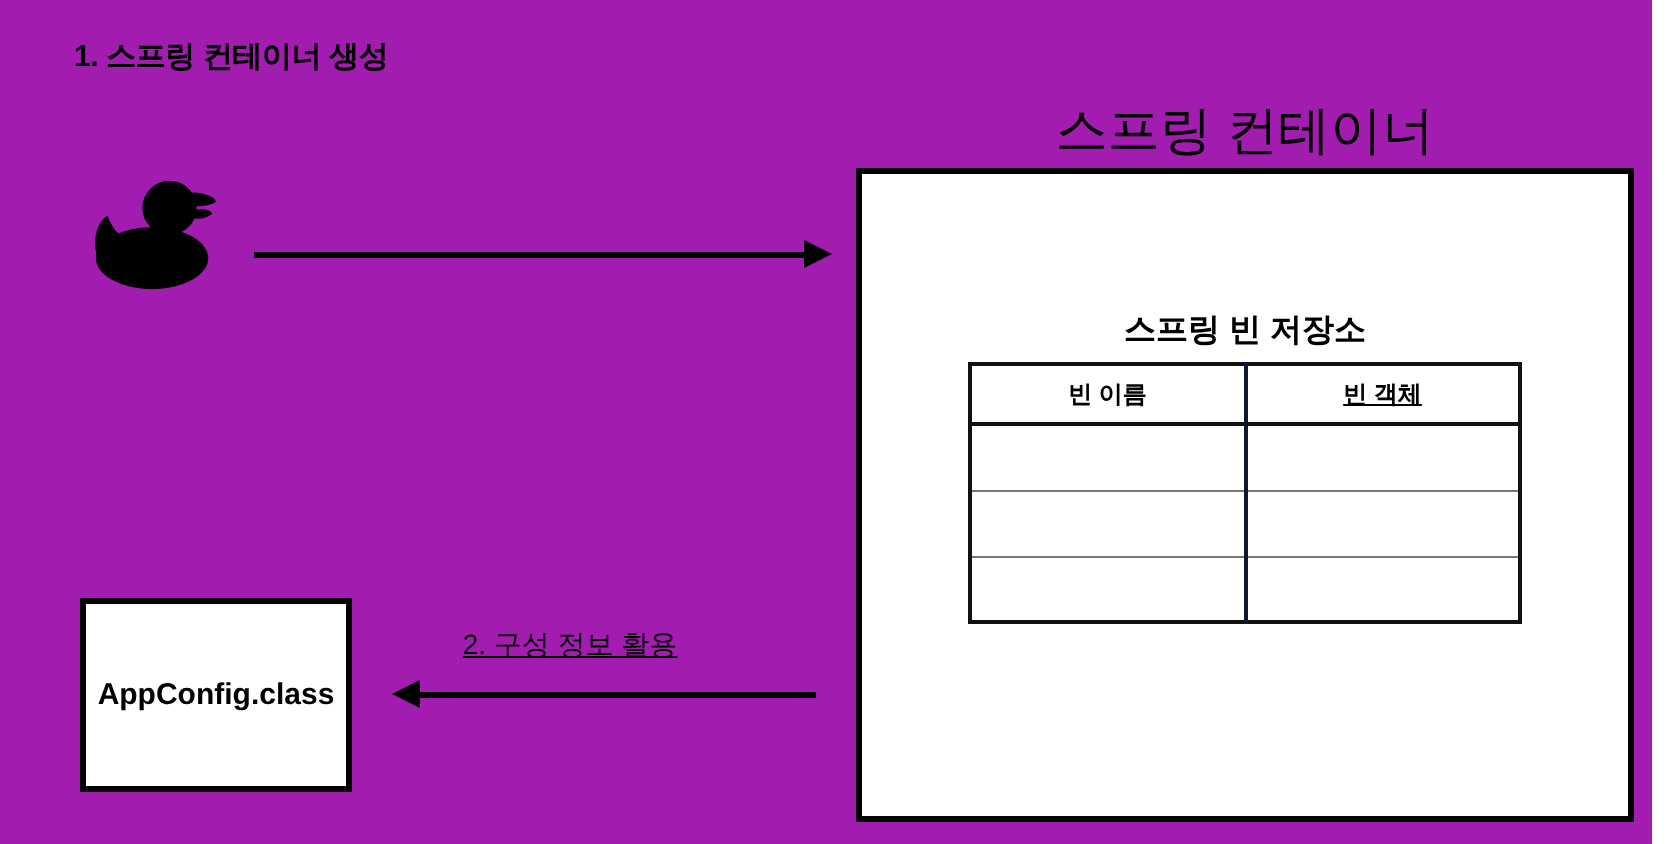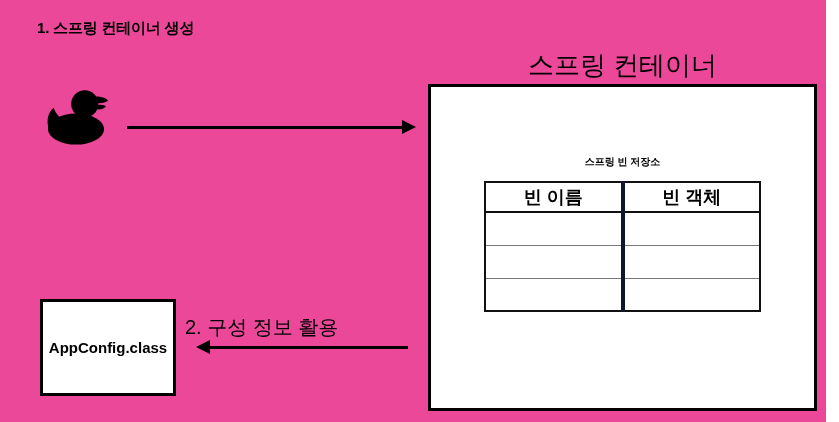--- a/index.html
+++ b/index.html
@@ -5,21 +5,21 @@
   * { margin: 0; padding: 0; box-sizing: border-box; }
   html, body { background: #ffffff; }
   body {
     font-family: "Liberation Sans", "DejaVu Sans", sans-serif;
     color: #000000;
   }
   .canvas {
     position: relative;
     width: 826px;
     height: 422px;
-    background: #ec4899;
+    background: #a21caf;
     overflow: hidden;
   }
 
   
   .page-title {
     position: absolute;
     left: 37px;
     top: 19px;
     font-size: 15px;
     font-weight: 700;
@@ -81,52 +81,53 @@
     border: 3px solid #000000;
     background: #ffffff;
   }
 
   .storage-title {
     position: absolute;
     left: 484px;
     top: 155px;
     width: 277px;
     text-align: center;
-    font-size: 10px;
+    font-size: 16px;
     font-weight: 700;
     white-space: nowrap;
   }
 
   .bean-table {
     position: absolute;
     left: 484px;
     top: 181px;
     width: 277px;
     border-collapse: collapse;
     table-layout: fixed;
   }
   .bean-table, .bean-table tr, .bean-table th, .bean-table td {
     border: 0;
   }
   .bean-table { border: 2px solid #111111; }
   .bean-table th {
     height: 30px;
-    font-size: 18px;
+    font-size: 12px;
     font-weight: 700;
     text-align: center;
     vertical-align: middle;
     border-bottom: 2px solid #111111;
   }
   .bean-table td {
     height: 33px;
     border-top: 1px solid #777777;
   }
   .bean-table th + th,
   .bean-table td + td {
-    border-left: 4px solid #0f172a;
+    border-left: 2px solid #0f172a;
+    text-decoration: underline;
   }
 
   
   .appconfig-box {
     position: absolute;
     left: 40px;
     top: 299px;
     width: 136px;
     height: 97px;
     border: 3px solid #000000;
@@ -140,23 +141,24 @@
     font-weight: 700;
     white-space: nowrap;
   }
 
   
   .flow2-label {
     position: absolute;
     left: 185px;
     top: 314px;
     width: 200px;
-    text-align: left;
-    font-size: 20px;
-    white-space: nowrap;
+    text-align: center;
+    font-size: 14px;
+    white-space: nowrap;
+    text-decoration: underline;
   }
   .flow2-line { left: 210px; top: 346px; width: 198px; }
   .arrow-head-left {
     position: absolute;
     left: 196px;
     top: 340px;
     width: 0; height: 0;
     border-top: 7px solid transparent;
     border-bottom: 7px solid transparent;
     border-right: 14px solid #000000;

